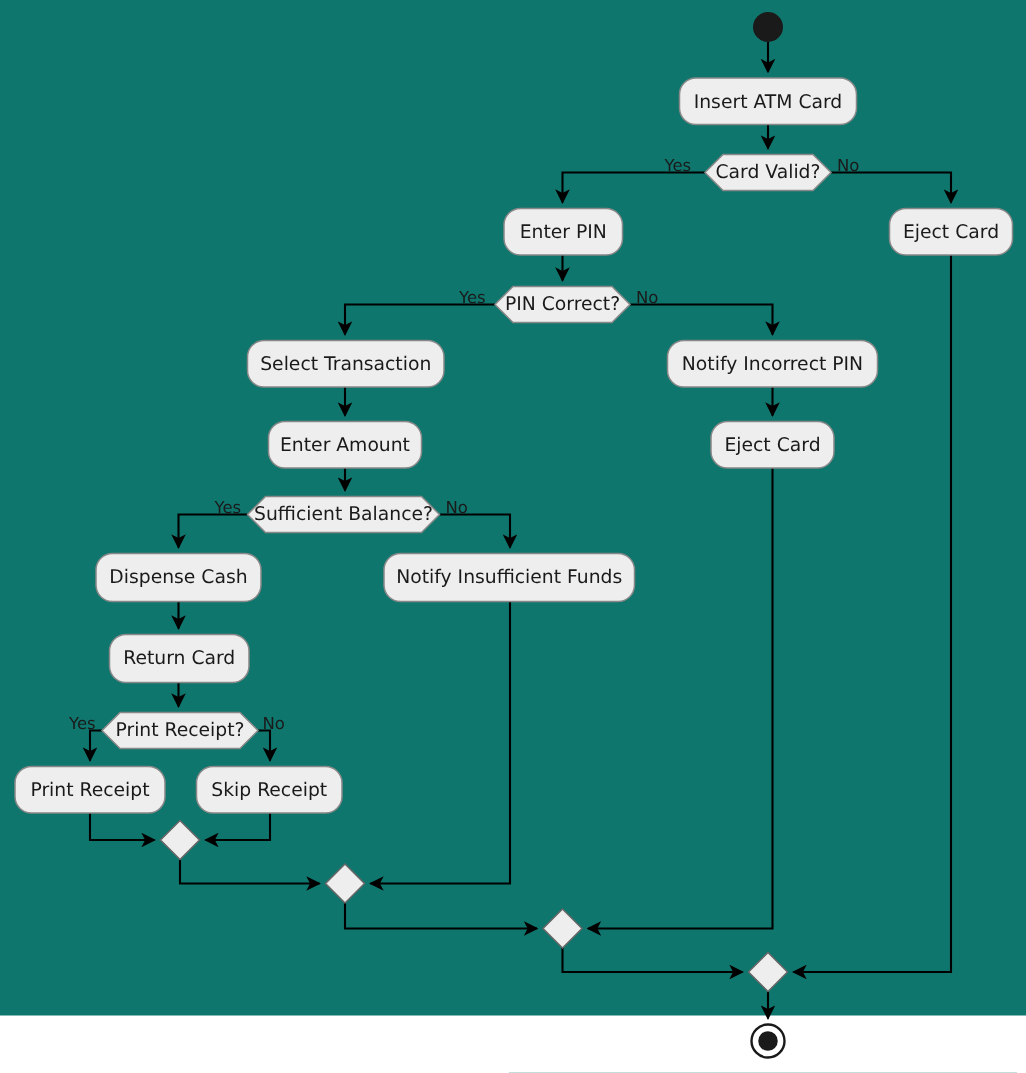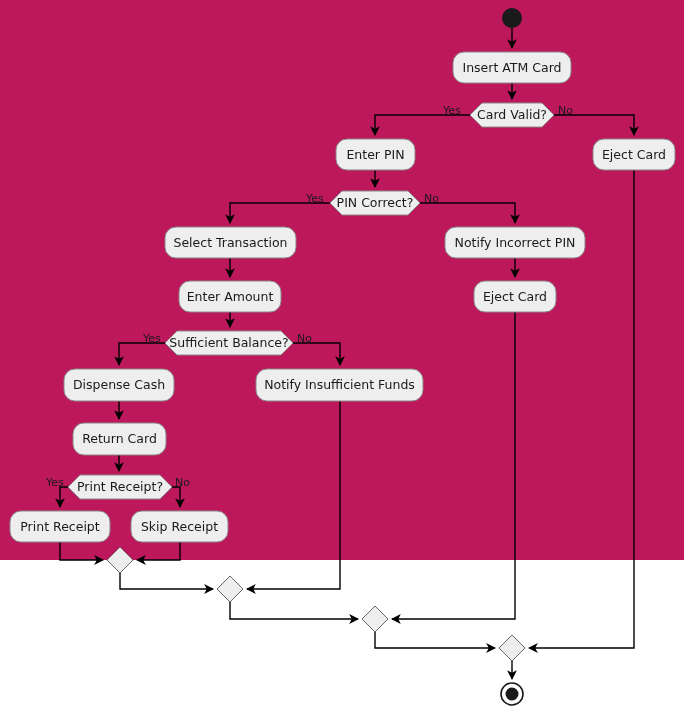--- a/index.html
+++ b/index.html
@@ -9,22 +9,22 @@
   }
   body {
     width: 684px;
     height: 715px;
     font-family: "DejaVu Sans", sans-serif;
     overflow: hidden;
   }
   #diagram-root {
     position: relative;
     width: 684px;
-    height: 560px;
-    background: #be185d;
+    height: 677px;
+    background: #0f766e;
   }
   svg#activity-diagram {
     display: block;
     width: 684px;
     height: 715px;
   }
   .node-shape {
     fill: #eeeeee;
     stroke: #888888;
     stroke-width: 1;

